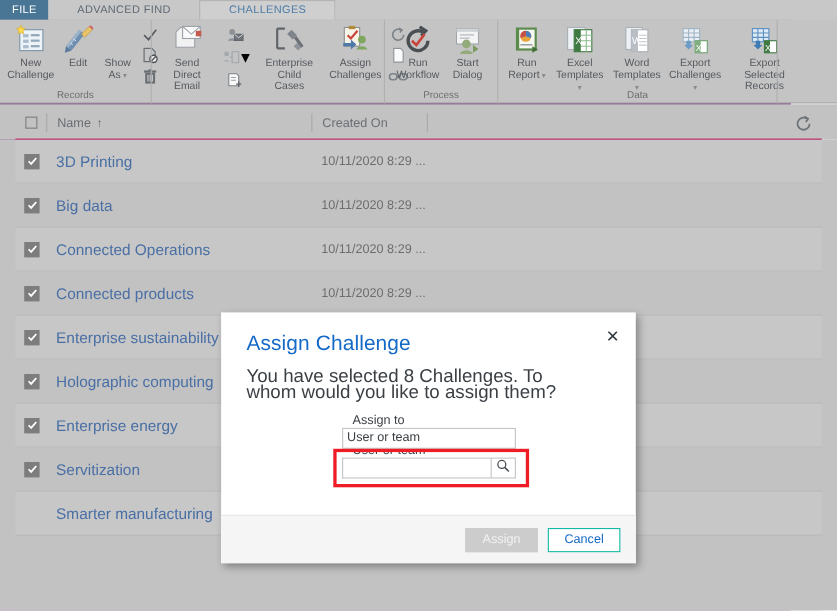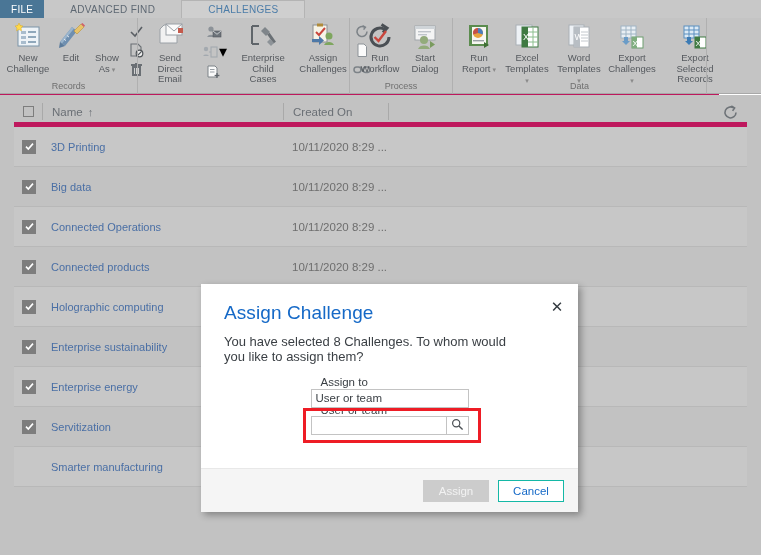--- a/index.html
+++ b/index.html
@@ -8,21 +8,21 @@
     width: 761px; height: 555px;
     overflow: hidden;
     background: #ffffff;
     font-family: "Liberation Sans", sans-serif;
     -webkit-font-smoothing: antialiased;
   }
   #app {
     position: relative;
     width: 719px;
     height: 555px;
-    background: #be185d;
+    background: #701a75;
   }
 
   
   .tabstrip {
     position: absolute;
     left: 0; top: 0;
     width: 761px; height: 18px;
     background: #c8c8c8;
     display: flex;
     align-items: stretch;
@@ -135,21 +135,21 @@
     width: 761px; height: 32px;
     background: #c2c2c2;
     border-top: 1px solid #c2c2c2;
     box-sizing: border-box;
   }
   .grid-head-inner {
     position: relative;
     width: 733px;
     margin-left: 14px;
     height: 32px;
-    border-bottom: 6px solid #be185d;
+    border-bottom: 2px solid #be185d;
     box-sizing: border-box;
     text-decoration: underline;
   }
   .hcell {
     position: absolute;
     top: 0; height: 31px;
     display: flex; align-items: center;
     font-size: 11.5px;
     color: #6a6f75;
   }
@@ -202,21 +202,21 @@
     left: 8px;
     width: 14px; height: 14px;
     background: #7d7d7d;
     display: flex; align-items: center; justify-content: center;
     box-sizing: border-box;
   }
   .gcheck svg { display:block; }
   .gname {
     position: absolute;
     left: 37px;
-    font-size: 11px;
+    font-size: 14px;
     color: #4a6fa5;
   }
   .gdate {
     position: absolute;
     left: 278px;
     font-size: 11.5px;
     color: #6e6e6e;
   }
   .grid-footer {
     width: 733px;
@@ -261,21 +261,21 @@
     cursor: pointer;
   }
   .dlg-title {
     font-size: 19px;
     color: #1569c7;
     font-weight: normal;
     margin: 0 0 10px 0;
     letter-spacing: 0.1px;
   }
   .dlg-text {
-    font-size: 13px;
+    font-size: 17px;
     color: #3a3f44;
     line-height: 15px;
     width: 306px;
     margin-bottom: 12px;
   }
   .frow {
     display: flex;
     align-items: center;
     margin-bottom: 7px;
     height: 21px;
@@ -734,30 +734,30 @@
           </div>
           <div class="gname">Connected products</div>
           <div class="gdate">10/11/2020 8:29 ...</div>
         </div>
         <div class="grow">
           <div class="gcheck">
             <svg width="11" height="11" viewBox="0 0 11 11">
               <polyline points="2,5.6 4.3,8 9,2.6" fill="none" stroke="#ffffff" stroke-width="1.6"></polyline>
             </svg>
           </div>
-          <div class="gname">Holographic computing</div>
+          <div class="gname">Enterprise sustainability</div>
+          <div class="gdate">10/11/2020 8:29 ...</div>
         </div>
         <div class="grow">
           <div class="gcheck">
             <svg width="11" height="11" viewBox="0 0 11 11">
               <polyline points="2,5.6 4.3,8 9,2.6" fill="none" stroke="#ffffff" stroke-width="1.6"></polyline>
             </svg>
           </div>
-          <div class="gname">Enterprise sustainability</div>
-          <div class="gdate">10/11/2020 8:29 ...</div>
+          <div class="gname">Holographic computing</div>
         </div>
         <div class="grow">
           <div class="gcheck">
             <svg width="11" height="11" viewBox="0 0 11 11">
               <polyline points="2,5.6 4.3,8 9,2.6" fill="none" stroke="#ffffff" stroke-width="1.6"></polyline>
             </svg>
           </div>
           <div class="gname">Enterprise energy</div>
         </div>
         <div class="grow">

